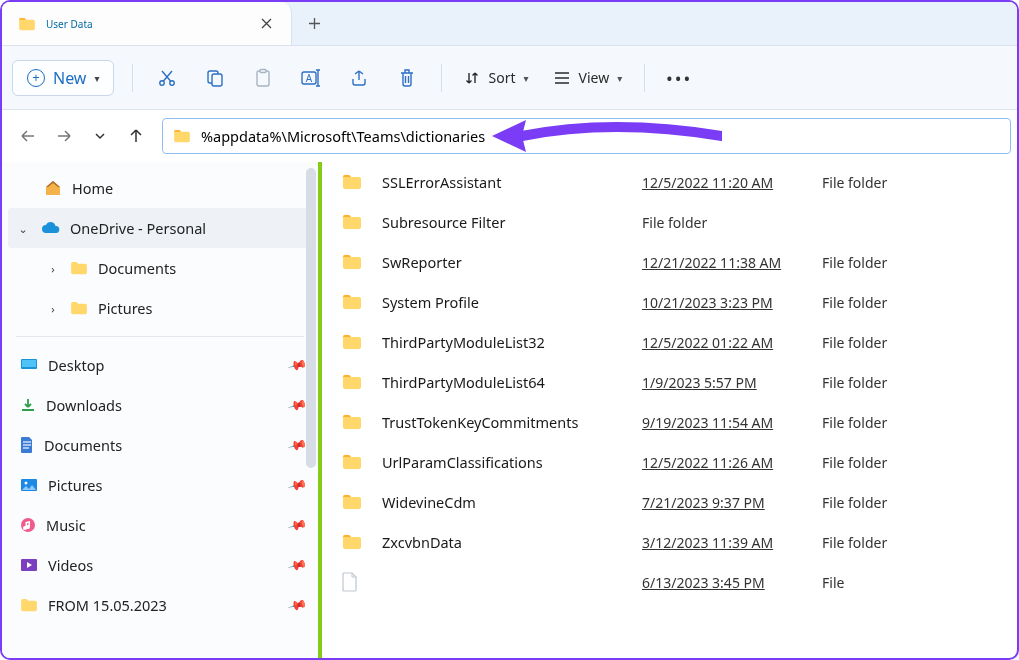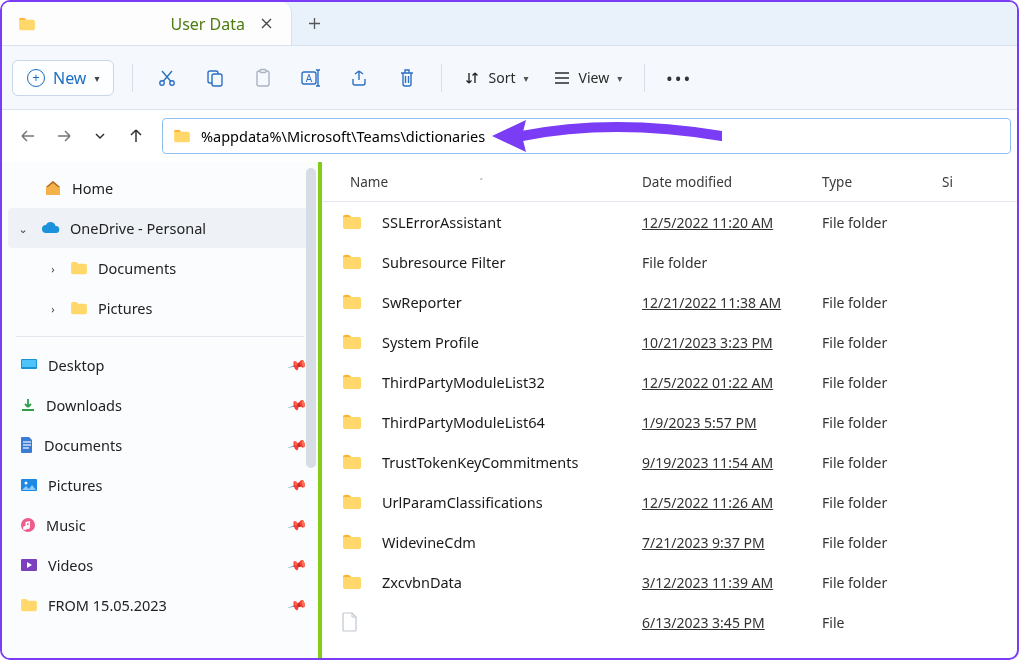--- a/index.html
+++ b/index.html
@@ -2,21 +2,21 @@
 <html><head>
 <meta charset="utf-8">
 <style>
   * { box-sizing: border-box; margin: 0; padding: 0; font-family: "Segoe UI", system-ui, sans-serif; }
   html, body { width: 1019px; height: 660px; overflow: hidden; background: #fff; }
   .window { width: 1019px; height: 660px; border: 2px solid #7a3cf5; border-radius: 10px; overflow: hidden; display: flex; flex-direction: column; background: #fff; }
 
   
   .titlebar { height: 44px; background: #e9f1fb; display: flex; align-items: stretch; border-bottom: 1px solid #d9e3ef; }
   .tab { display: flex; align-items: center; gap: 10px; padding: 0 14px 0 16px; width: 290px; background: #fdfdfe; border-top-right-radius: 10px; border-right: 1px solid #d9e3ef; }
-  .tab .title { font-size: 16px; color: #4d7c0f; flex: 1; text-align: right; }
+  .tab .title { font-size: 10px; color: #0369a1; flex: 1; }
   .tab .close { width: 22px; height: 22px; display: flex; align-items: center; justify-content: center; color: #555; border-radius: 4px; }
   .newtab { width: 44px; display: flex; align-items: center; justify-content: center; color: #444; }
   .folder-icon { width: 18px; height: 14px; }
 
   
   .toolbar { height: 64px; background: #f5f9fd; display: flex; align-items: center; padding: 0 10px; gap: 4px; border-bottom: 1px solid #dbe4ee; }
   .newbtn { display: flex; align-items: center; gap: 8px; border: 1px solid #c9d7e8; background: #fdfeff; padding: 6px 14px; border-radius: 6px; color: #1b6ec2; margin-right: 6px; }
   .newbtn .plus { width: 18px; height: 18px; border: 1.5px solid #1b6ec2; border-radius: 50%; display: flex; align-items: center; justify-content: center; font-size: 13px; line-height: 1; }
   .newbtn .chev { font-size: 10px; color: #444; }
   .tb-sep { width: 1px; height: 28px; background: #d6dfea; margin: 0 8px; }
@@ -273,29 +273,20 @@
             <path fill="#ffd76a" d="M1 3a2 2 0 012-2h4l2 2h8a2 2 0 012 2v8a2 2 0 01-2 2H3a2 2 0 01-2-2z"></path>
           </svg>
         <span>FROM 15.05.2023</span>
         <span class="pin">📌</span>
       </div>
 
       <div class="scrollbar"></div>
     </div>
 
     <div class="content">
-      <div class="colhdr">
-        <div class="col-name">
-          <span>Name</span>
-          <span class="sort-caret">˄</span>
-        </div>
-        <div class="col-date">Date modified</div>
-        <div class="col-type">Type</div>
-        <div class="col-size">Si</div>
-      </div>
       <div class="filelist" id="filelist">
           <div class="row">
             <div class="c-name">
               <svg width="20" height="16" viewBox="0 0 20 16">
                 <path fill="#ffd76a" d="M1 3a2 2 0 012-2h4l2 2h8a2 2 0 012 2v8a2 2 0 01-2 2H3a2 2 0 01-2-2z"></path>
                 <path fill="#ffb02e" d="M1 3a2 2 0 012-2h4l2 2H1z"></path>
               </svg>
               <span>SSLErrorAssistant</span>
             </div>
             <div class="c-date">12/5/2022 11:20 AM</div>

